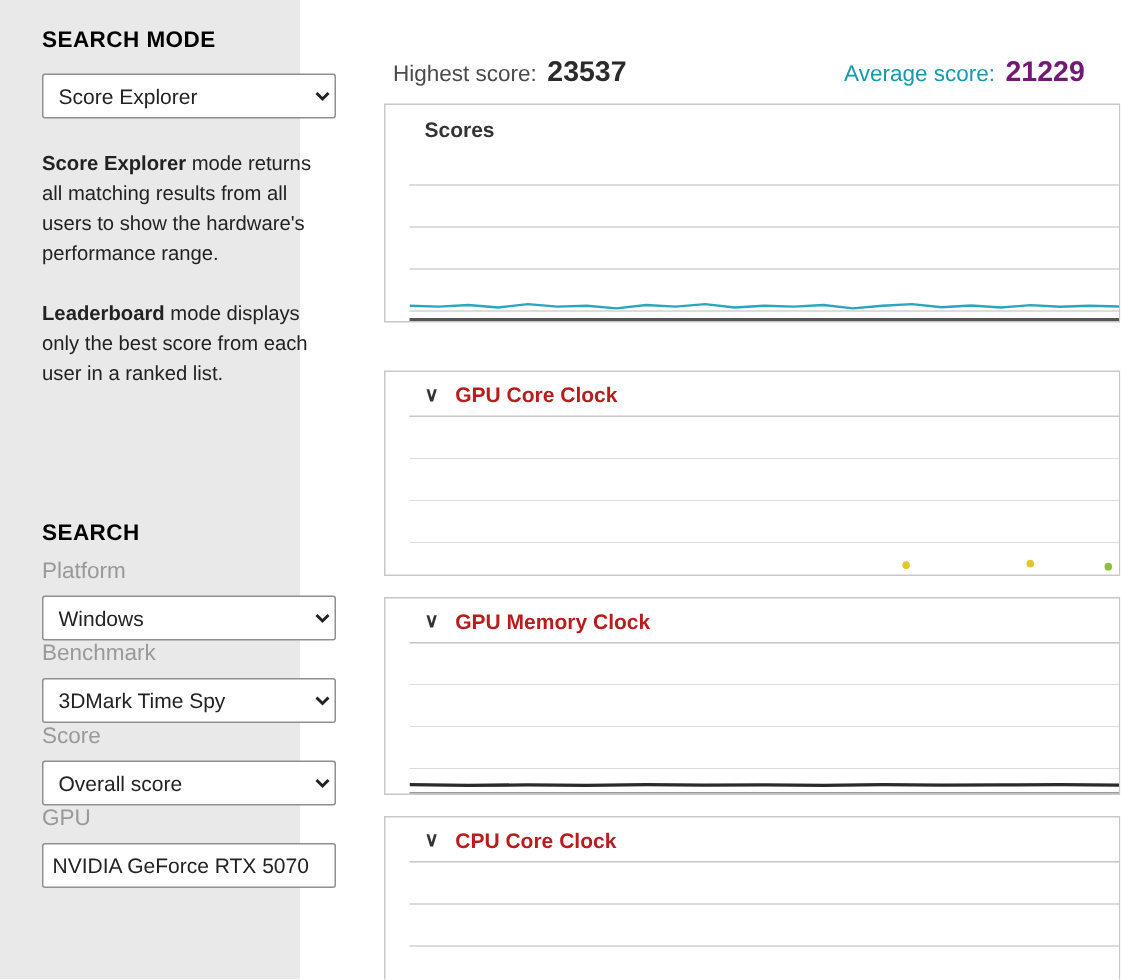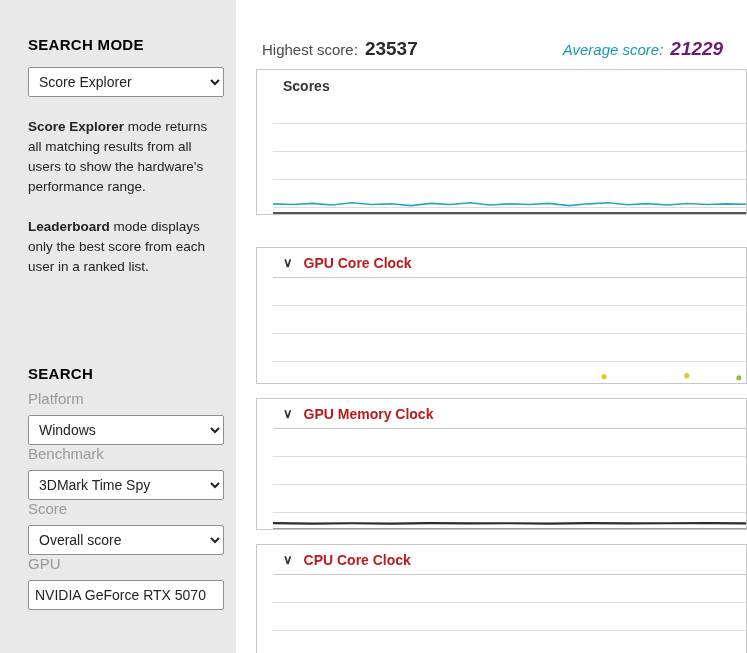--- a/index.html
+++ b/index.html
@@ -9,24 +9,24 @@
     position: relative;
     width: 747px;
     height: 653px;
     overflow: hidden;
     background: #ffffff;
   }
   
   .sidebar {
     position: absolute;
     left: 0; top: 0;
-    width: 236px;
+    width: 200px;
     height: 100%;
     background: #e9e9e9;
-    padding: 36px 14px 0 28px;
+    padding: 18px 14px 0 28px;
   }
   .side-heading {
     font-size: 15px;
     font-weight: bold;
     color: #000000;
     letter-spacing: 0.3px;
     margin-bottom: 14px;
   }
   .ctl {
     width: 196px;
@@ -66,21 +66,21 @@
     background: #ffffff;
   }
   .score-row {
     display: flex;
     align-items: baseline;
     padding-left: 6px;
     margin-bottom: 9px;
     height: 22px;
   }
   .score-item { display: flex; align-items: baseline; gap: 7px; }
-  .score-item.right { margin-left: 145px; font-style: italic; }
+  .score-item.right { margin-left: 145px; }
   .score-label { font-size: 15px; color: #4a4a4a; }
   .score-value { font-size: 19px; font-weight: bold; color: #2b2b2b; }
   .teal .score-label { color: #1899ab; }
   .teal .score-value { color: #701a75; }
   
   .panel {
     width: 491px;
     border: 1px solid #c8c8c8;
     background: #ffffff;
     padding-left: 16px;

